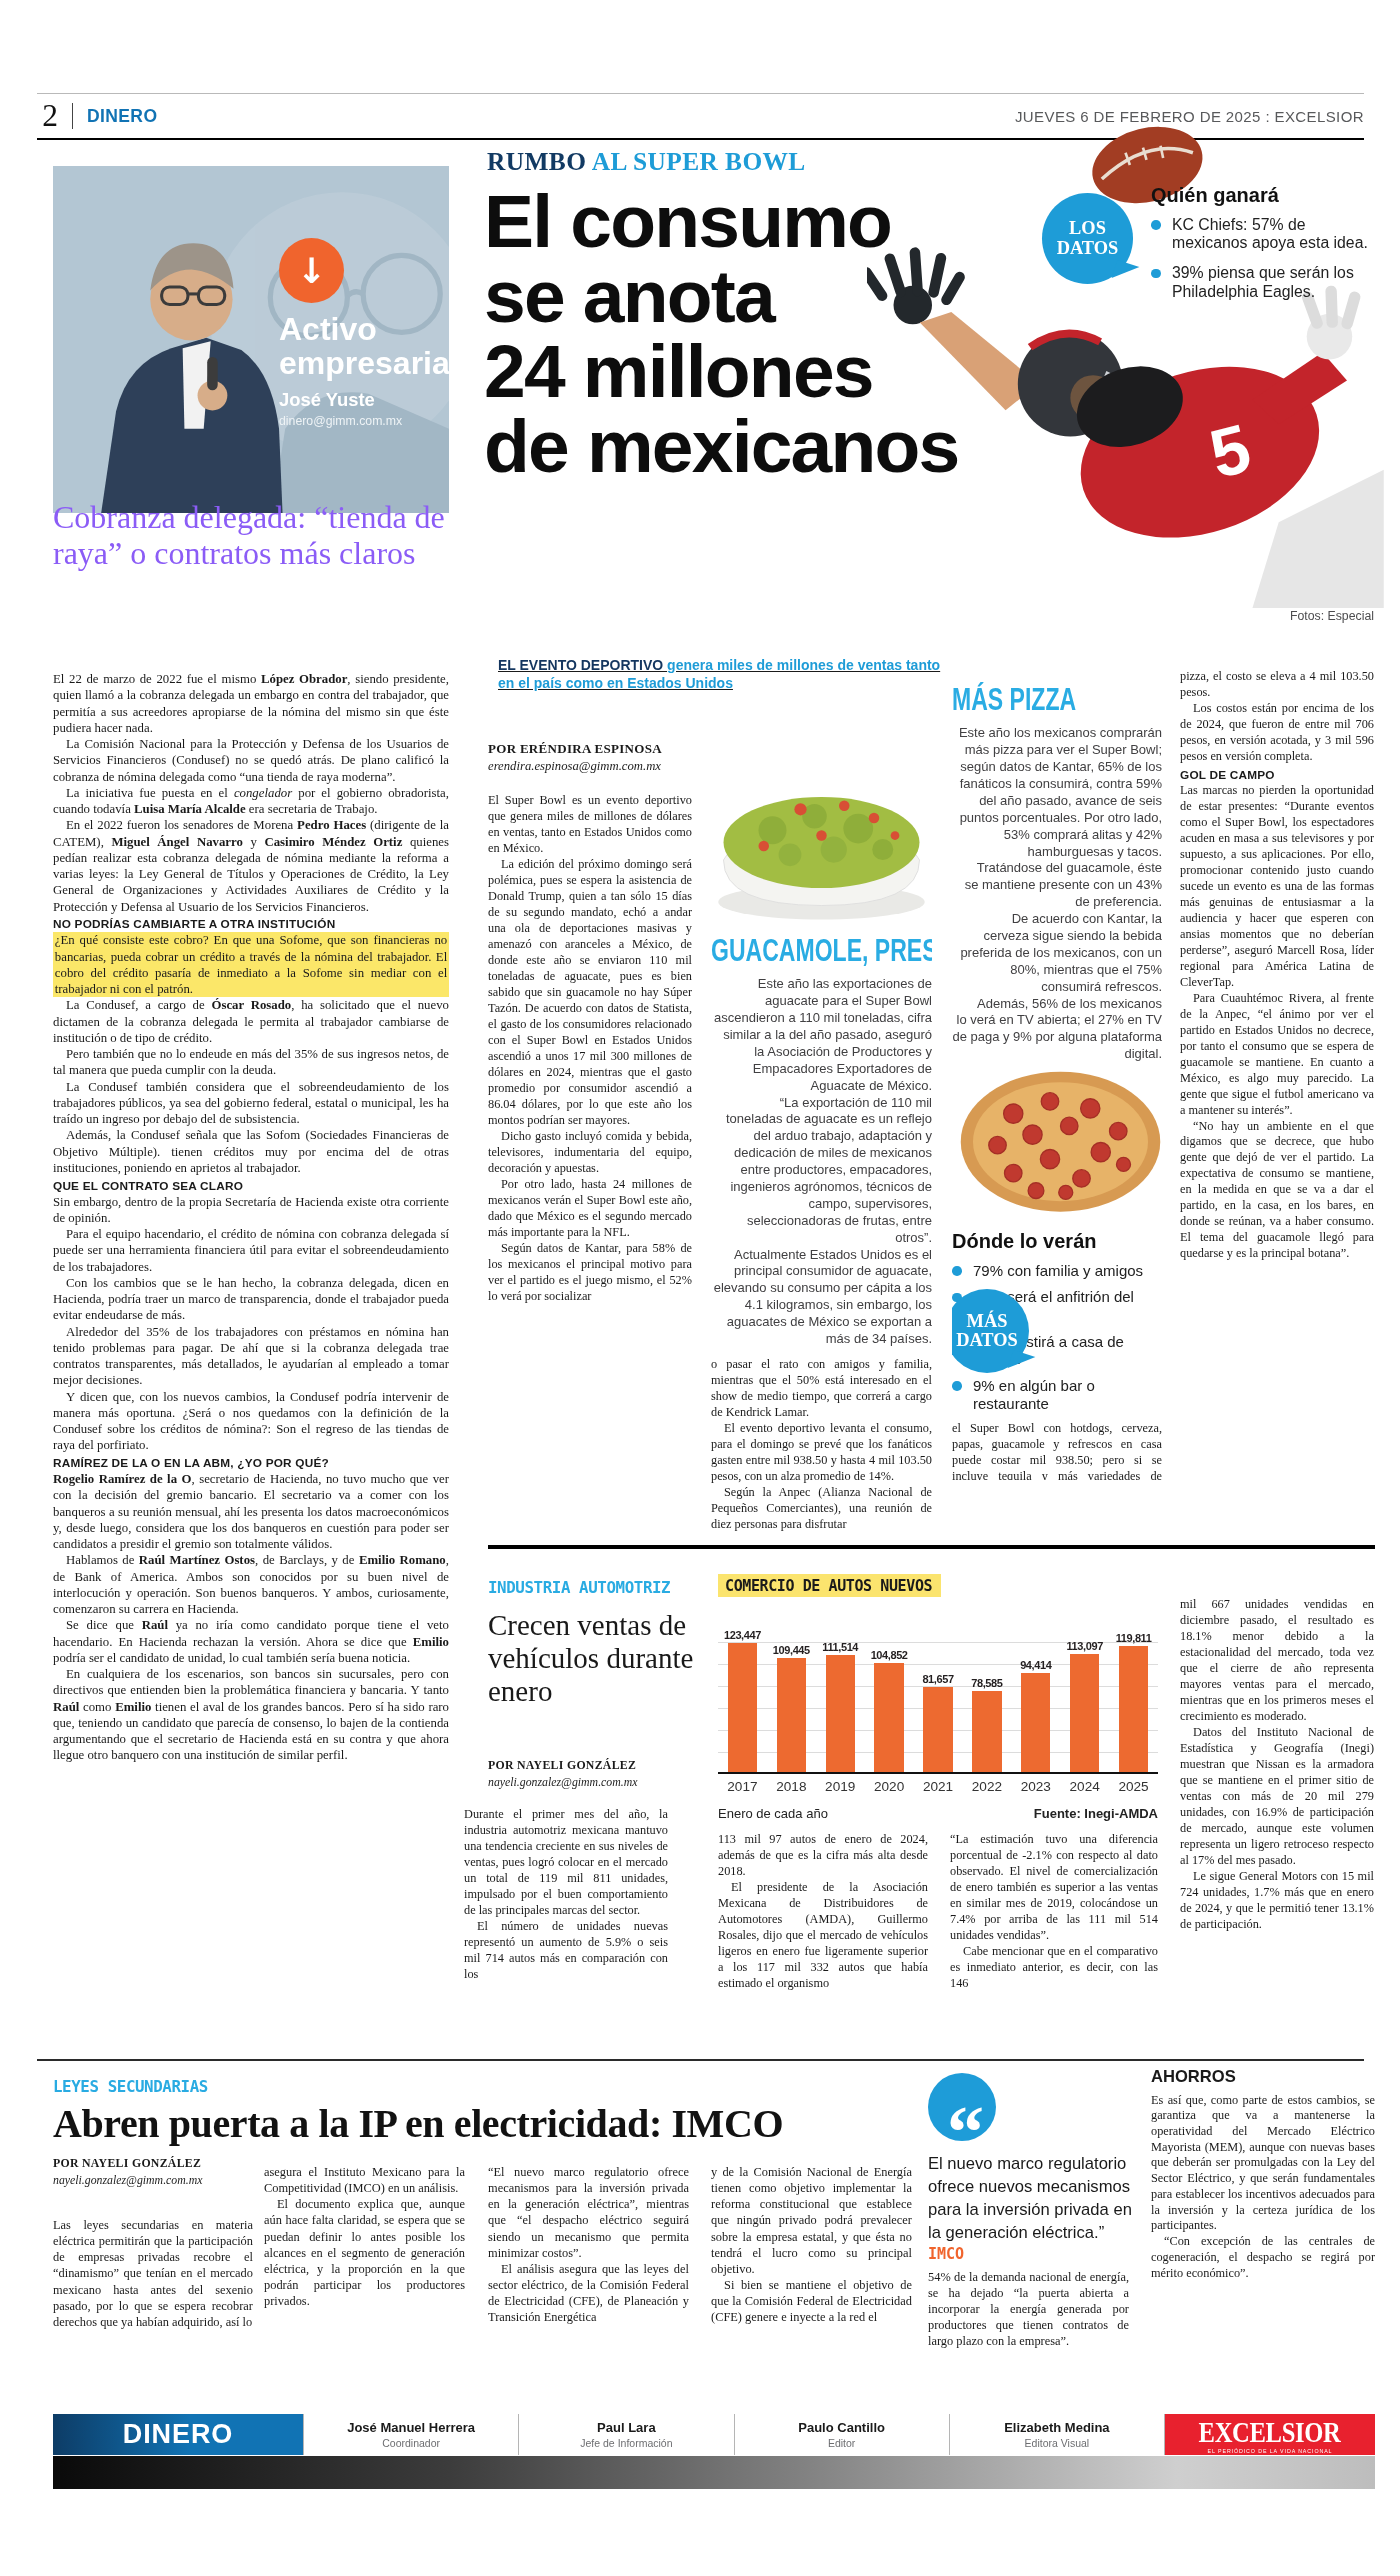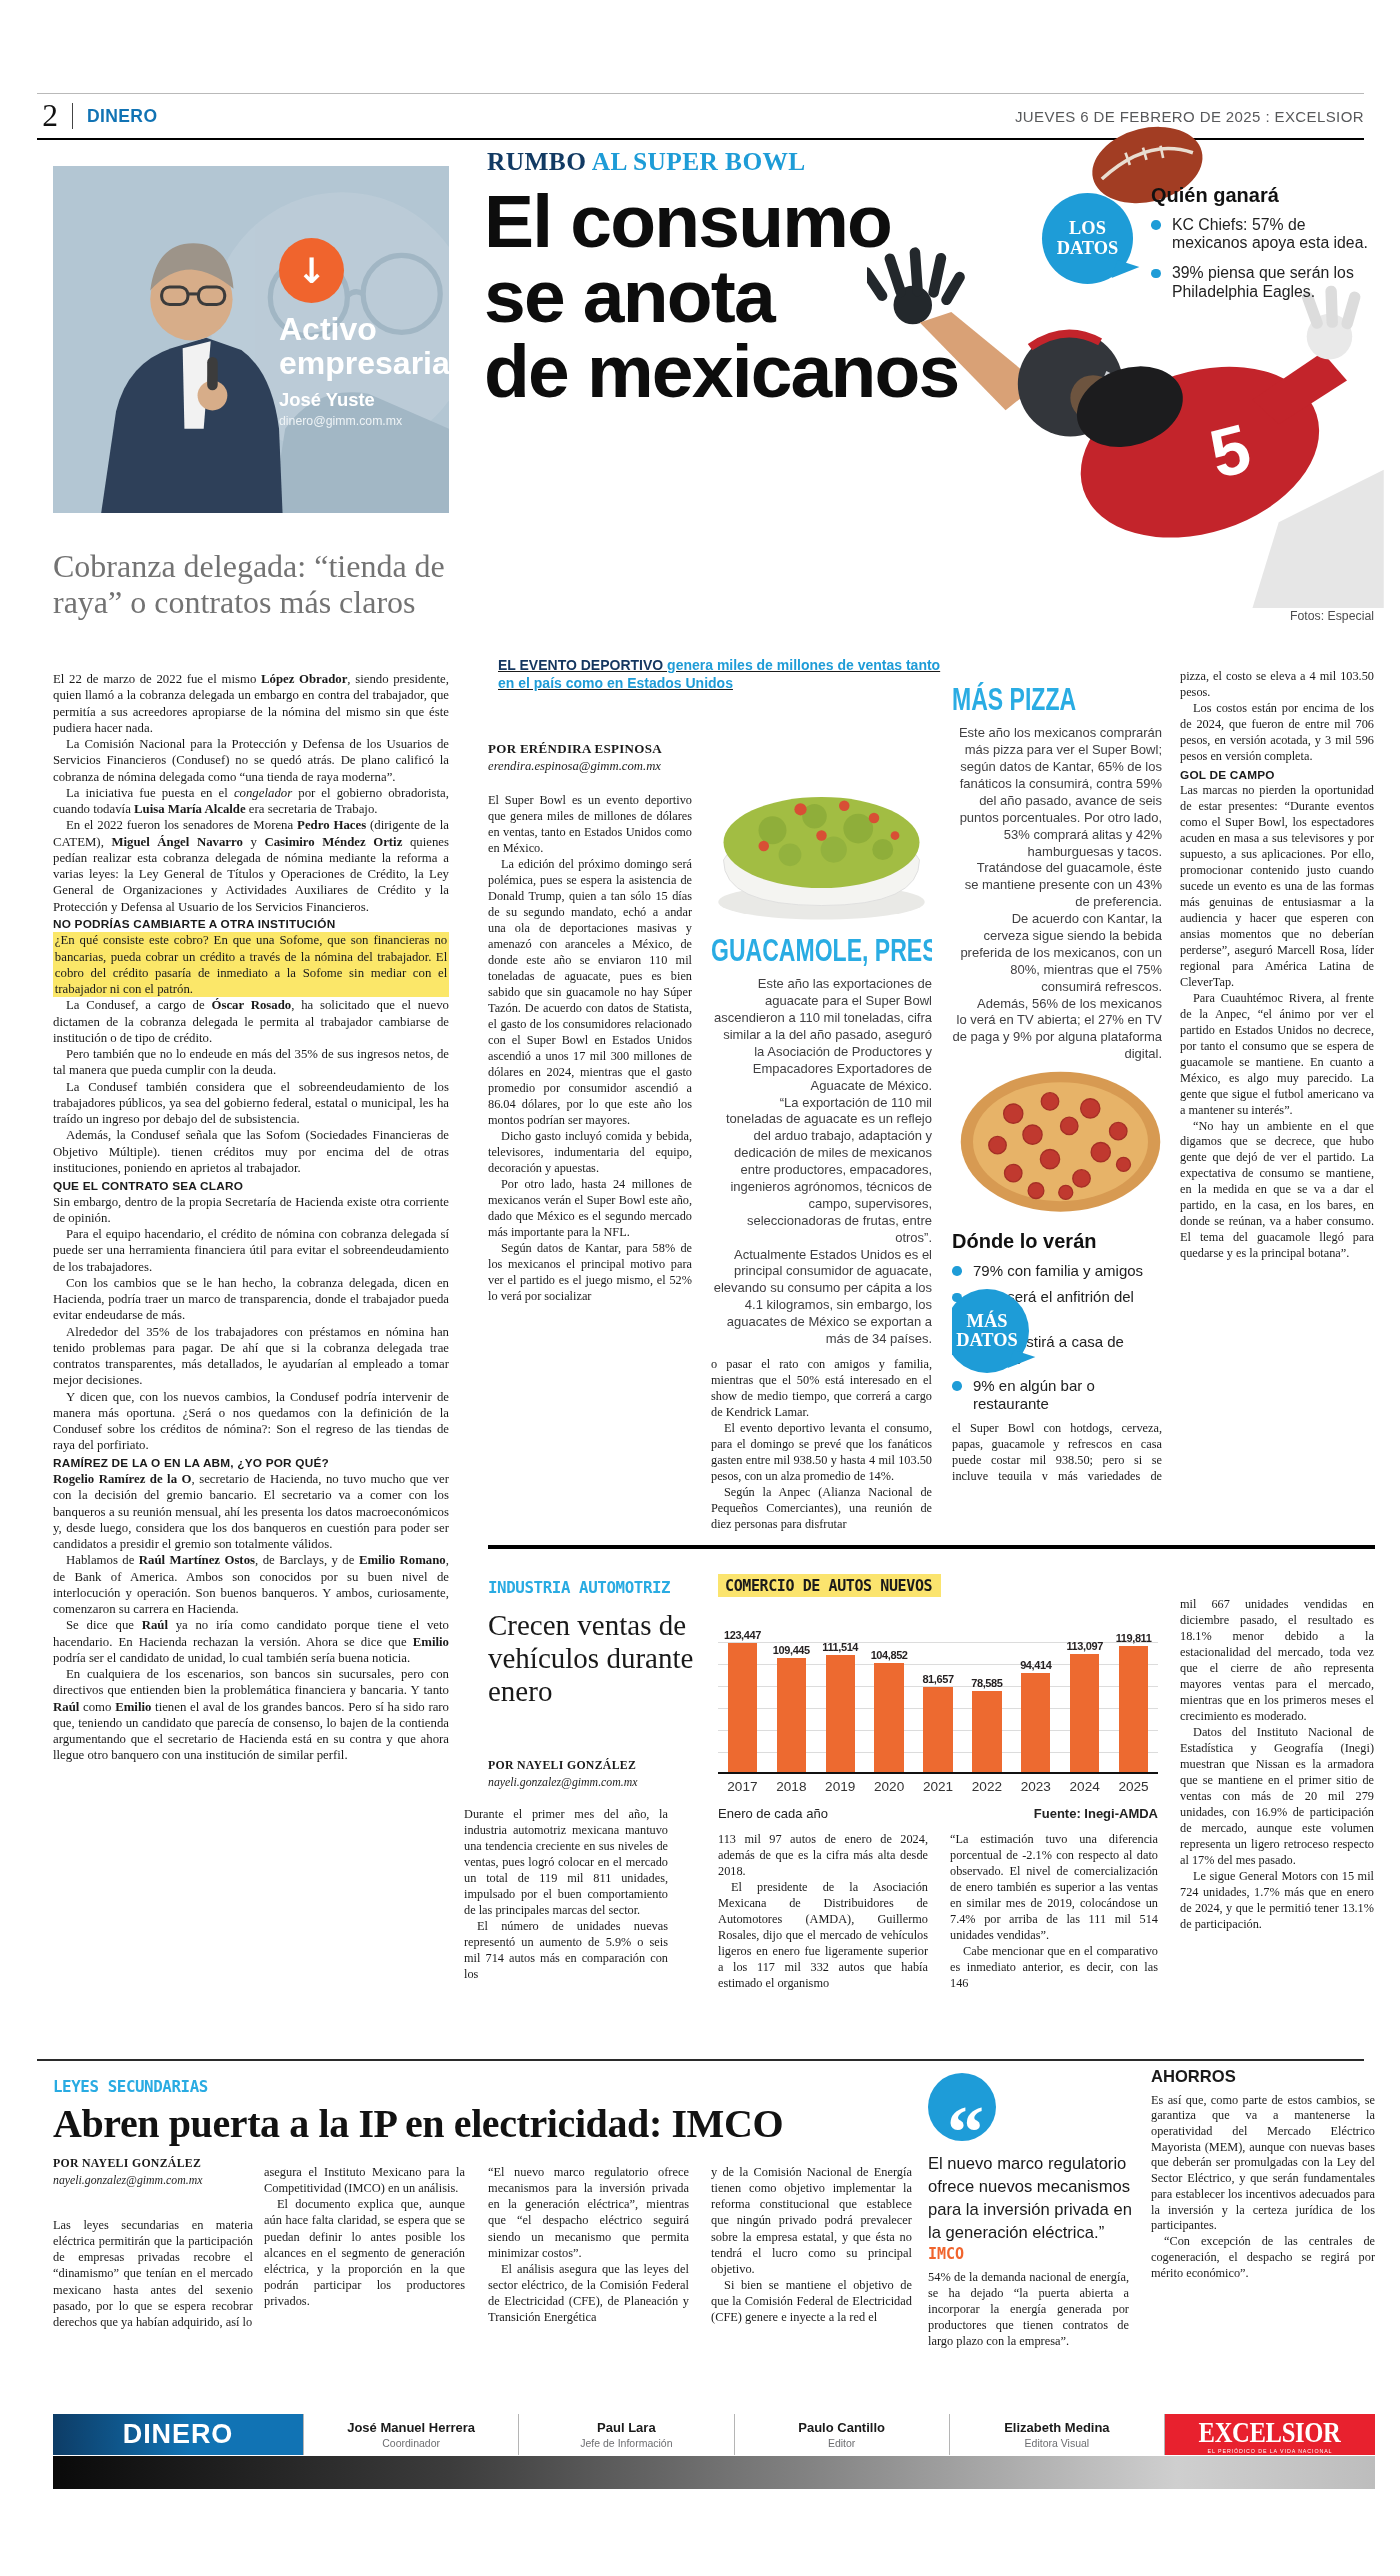--- a/index.html
+++ b/index.html
@@ -20,21 +20,21 @@
   .promo svg{position:absolute;left:0;top:0;}
   .promo-badge{position:absolute;left:226px;top:72px;width:65px;height:65px;border-radius:50%;background:#f0642d;
                color:#fff;display:flex;align-items:center;justify-content:center;font-family:"DejaVu Sans",sans-serif;
                font-size:35px;font-weight:bold;}
   .promo-text{position:absolute;left:226px;top:147px;color:#fff;font-family:"Liberation Sans",sans-serif;}
   .promo-title{font-size:32px;font-weight:bold;line-height:1.05;}
   .promo-author{font-size:18.4px;font-weight:bold;margin-top:8.8px;}
   .promo-mail{font-size:12.3px;margin-top:2.6px;color:#eef3f6;}
 
   
-  .col-headline{left:53px;top:548px;width:396px;font-size:32px;line-height:1.13;color:#737373;}
+  .col-headline{left:53px;top:499px;width:396px;font-size:32px;line-height:1.13;color:#8b5cf6;}
   .serifcol{font-size:12.3px;line-height:1.28;text-align:justify;overflow:hidden;}
   .serifcol p{margin:0;text-indent:13px;}
   .serifcol p:first-child,.serifcol p.sub,.serifcol p.sub+p,.serifcol p.hl{text-indent:0;}
   .serifcol p.sub{font-family:"Liberation Sans",sans-serif;font-weight:bold;font-size:11.8px;letter-spacing:0.2px;
                   margin-top:2.6px;text-align:left;}
   .serifcol p.hl{background:#fbe769;padding:0 1.8px;}
   .leftbody{left:53px;top:671px;width:396px;height:1376px;font-size:12.8px;line-height:1.27;}
 
   
   .kicker-main{left:487px;top:147px;font-weight:bold;font-size:25.4px;letter-spacing:0.4px;}
@@ -260,20 +260,21 @@
         <rect x="524" y="210" width="13" height="48" rx="6" fill="#dcdcdc" transform="rotate(-2 530 234)"></rect>
         <rect x="546" y="216" width="13" height="44" rx="6" fill="#dcdcdc" transform="rotate(16 552 238)"></rect>
       </g>
       <polygon points="470,480 590,420 590,578 440,578" fill="#e6e6e6"></polygon>
     </svg>
   </div>
 
   <div class="abs main-hl">
       <div>El consumo</div>
       <div>se anota</div>
+      <div>24 millones</div>
       <div>de mexicanos</div>
     </div>
 
   <div class="abs bubble losdatos">LOS DATOS</div>
   <div class="abs quien">
     <div class="box-title">Quién ganará</div>
     <ul class="dots">
         <li>KC Chiefs: 57% de mexicanos apoya esta idea.</li>
         <li>39% piensa que serán los Philadelphia Eagles.</li>
       </ul>

